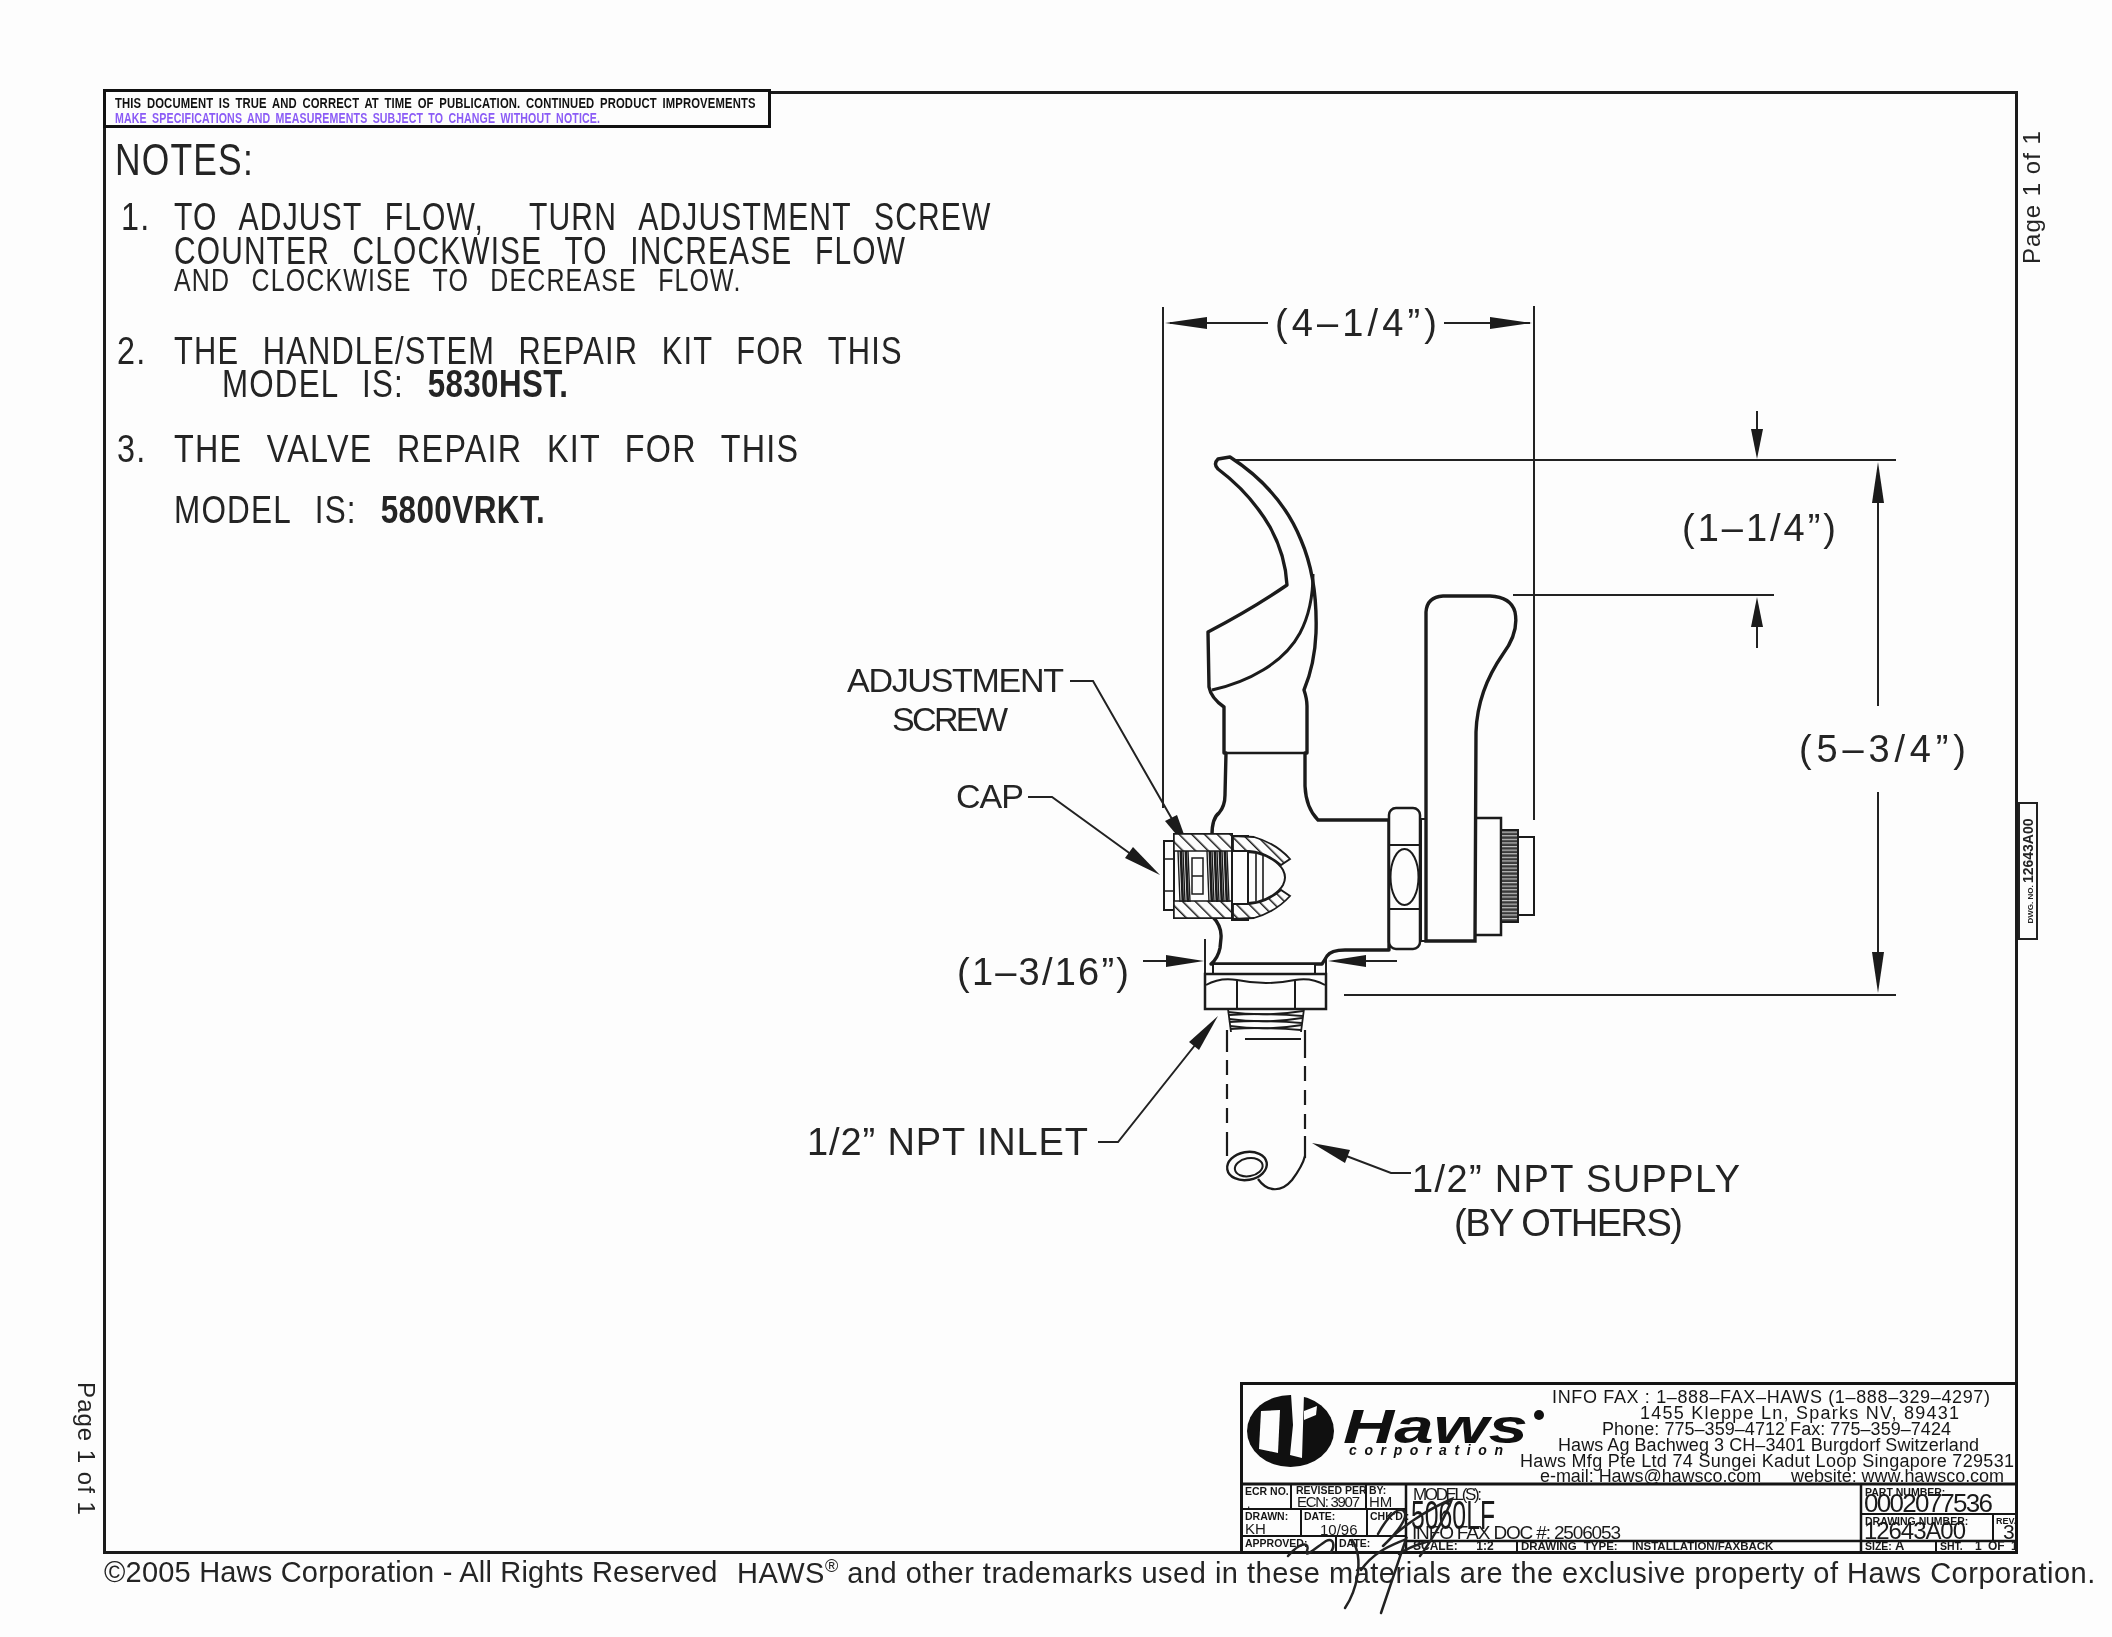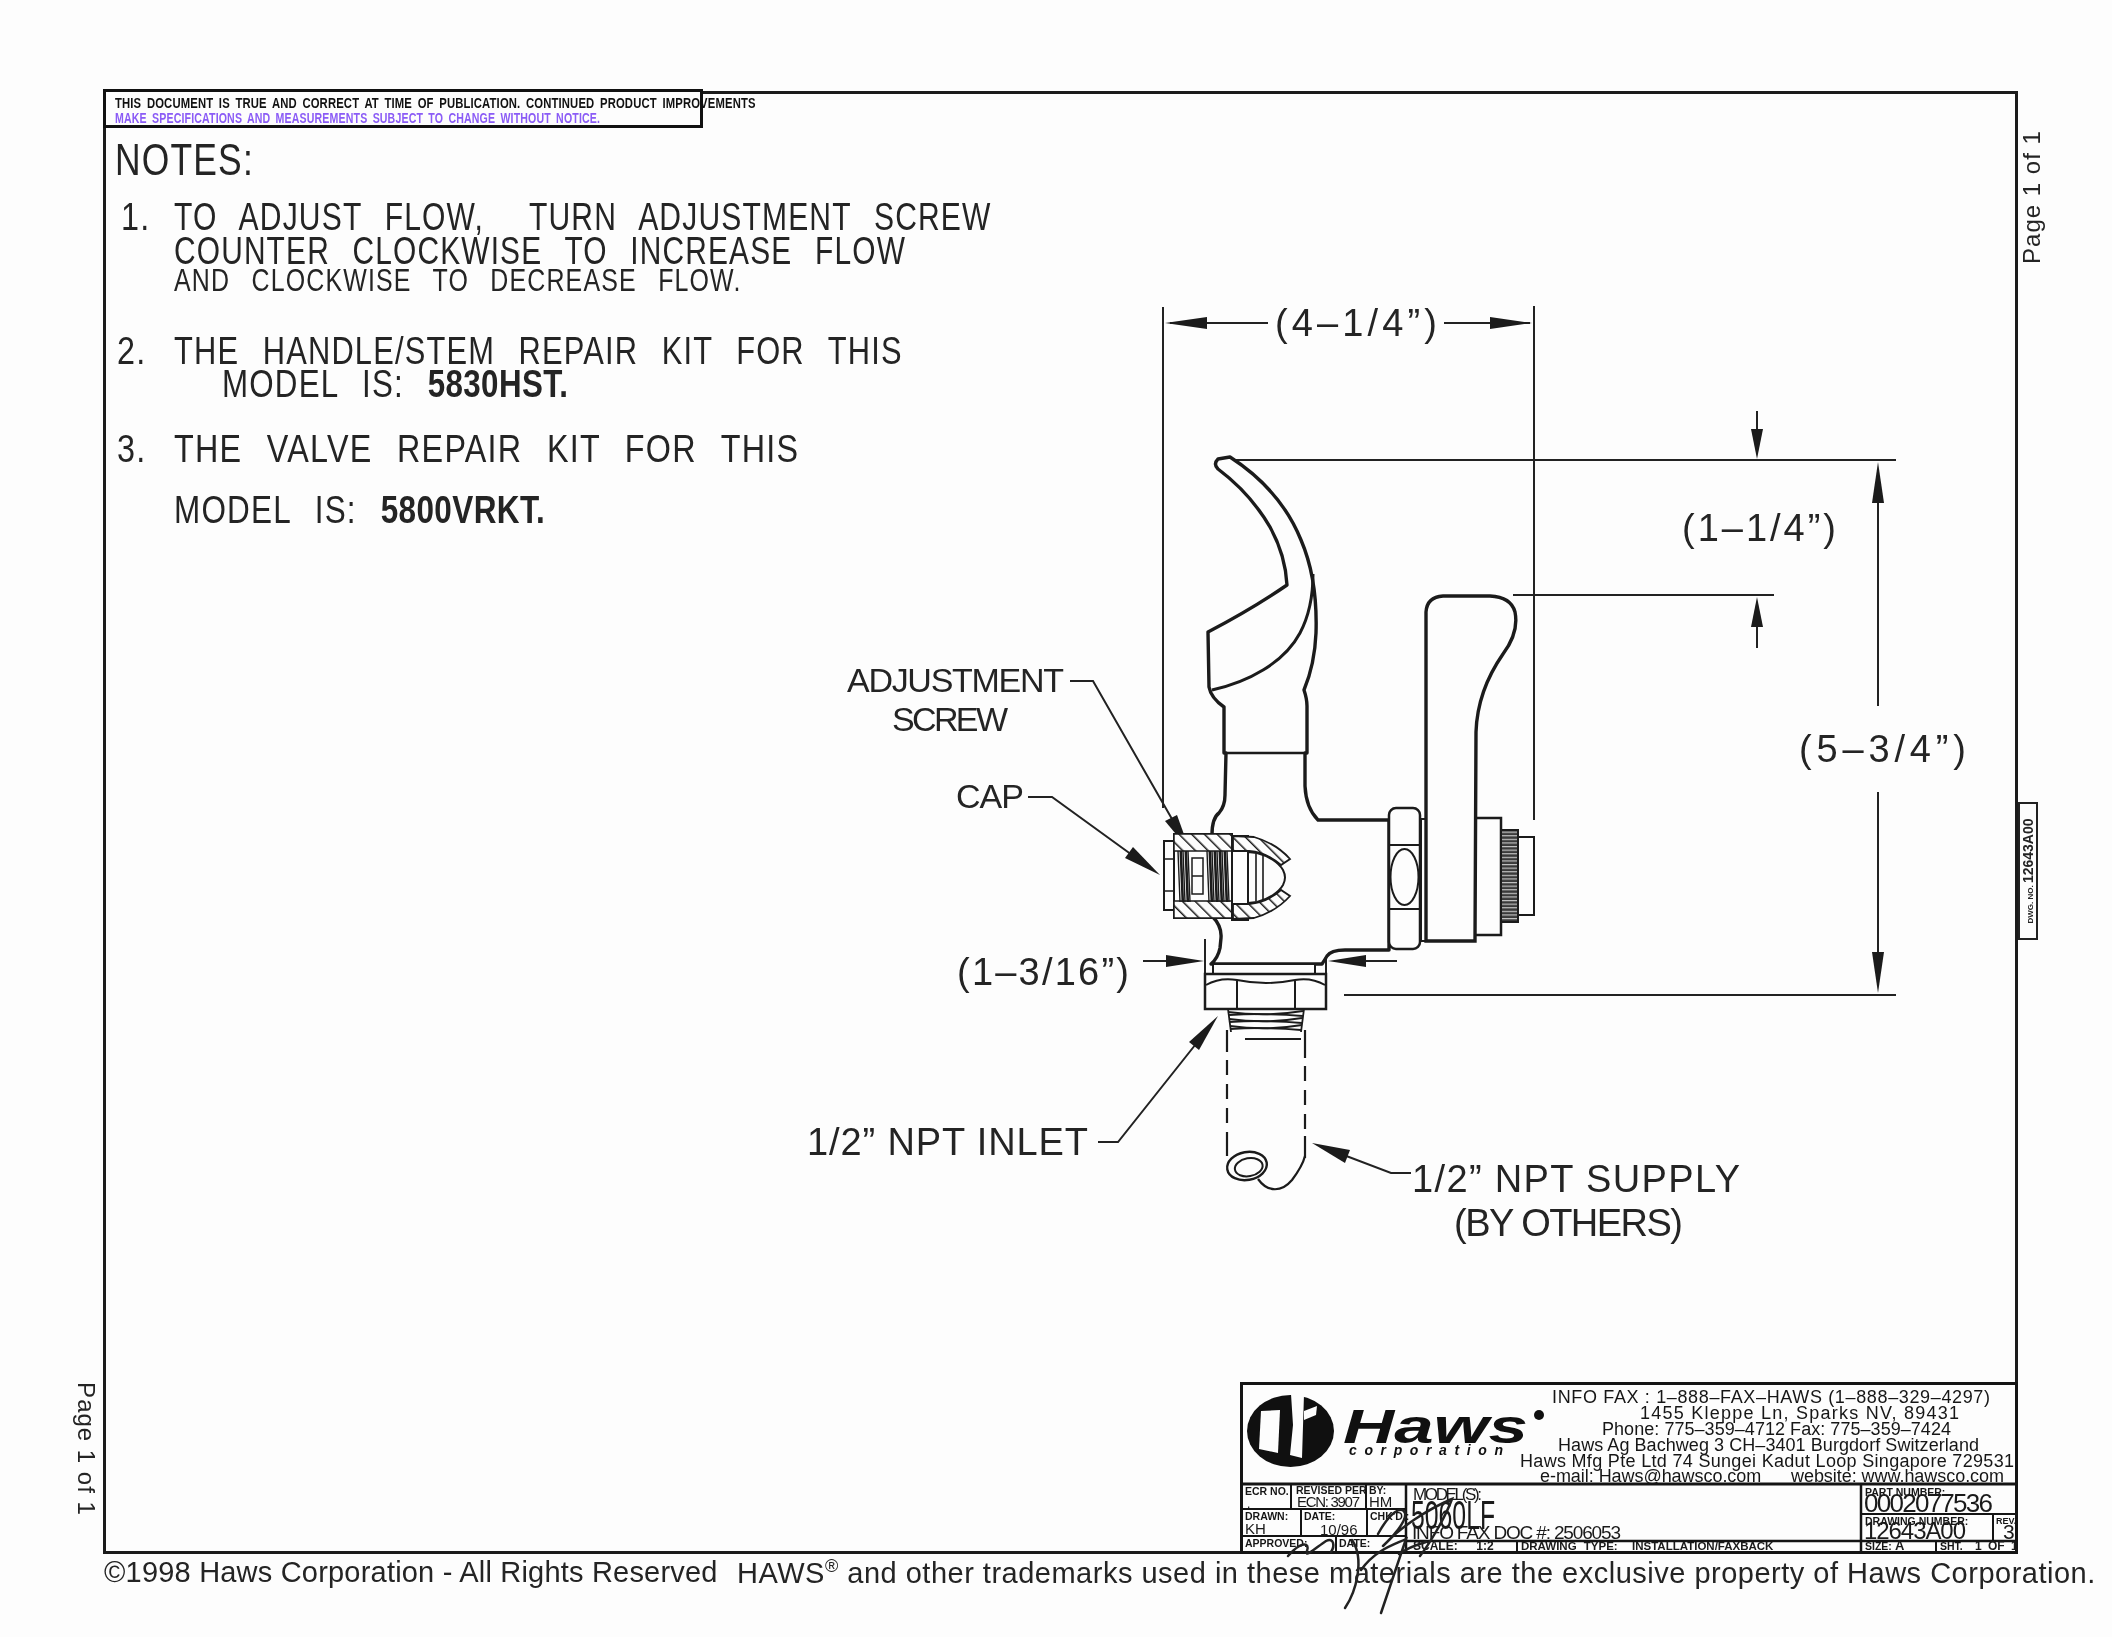--- a/index.html
+++ b/index.html
@@ -7,21 +7,21 @@
         font-family:"Liberation Sans", sans-serif;color:#1d1d1d;}
   .abs{position:absolute;}
   .cad{font-family:"Liberation Sans", sans-serif;color:#242424;white-space:pre;}
 </style>
 </head>
 <body>
 <div id="page">
 
   <div class="abs" style="left:103px;top:91px;width:1915px;height:1463px;border:3px solid #1b1b1b;box-sizing:border-box;"></div>
 
-  <div class="abs" style="left:103px;top:89px;width:600px;height:39px;border:3px solid #111;box-sizing:border-box;background:#fdfdfd;">
+  <div class="abs" style="left:103px;top:89px;width:668px;height:39px;border:3px solid #111;box-sizing:border-box;background:#fdfdfd;">
     <div class="abs" style="left:9px;top:3px;font-size:14.5px;font-weight:bold;letter-spacing:0.2px;word-spacing:3px;color:#111;white-space:pre;"><span style="display:inline-block;transform:scaleX(0.777);transform-origin:0 0;">THIS DOCUMENT IS TRUE AND CORRECT AT TIME OF PUBLICATION. CONTINUED PRODUCT IMPROVEMENTS</span></div>
     <div class="abs" style="left:9px;top:18px;font-size:14.5px;font-weight:bold;letter-spacing:0.2px;word-spacing:3px;color:#8b5cf6;white-space:pre;"><span style="display:inline-block;transform:scaleX(0.73);transform-origin:0 0;">MAKE SPECIFICATIONS AND MEASUREMENTS SUBJECT TO CHANGE WITHOUT NOTICE.</span></div>
   </div>
 
   <div class="abs cad" style="left:115px;top:134px;font-size:45px;letter-spacing:1.5px;word-spacing:17px;"><span style="display:inline-block;transform:scaleX(0.787);transform-origin:0 0;">NOTES:</span></div>
   <div class="abs cad" style="left:121px;top:195px;font-size:38.5px;letter-spacing:1.5px;word-spacing:17px;"><span style="display:inline-block;transform:scaleX(0.84);transform-origin:0 0;">1.</span></div>
   <div class="abs cad" style="left:174px;top:229px;font-size:38.5px;letter-spacing:1.5px;word-spacing:17px;"><span style="display:inline-block;transform:scaleX(0.776);transform-origin:0 0;">COUNTER CLOCKWISE TO INCREASE FLOW</span></div>
   <div class="abs cad" style="left:174px;top:195px;font-size:38.5px;letter-spacing:1.5px;word-spacing:17px;"><span style="display:inline-block;transform:scaleX(0.78);transform-origin:0 0;">TO ADJUST FLOW,  TURN ADJUSTMENT SCREW</span></div>
   <div class="abs cad" style="left:174px;top:262px;font-size:32px;letter-spacing:1.5px;word-spacing:17px;"><span style="display:inline-block;transform:scaleX(0.779);transform-origin:0 0;">AND CLOCKWISE TO DECREASE FLOW.</span></div>
   <div class="abs cad" style="left:117px;top:329px;font-size:38.5px;letter-spacing:1.5px;word-spacing:17px;"><span style="display:inline-block;transform:scaleX(0.84);transform-origin:0 0;">2.</span></div>
@@ -271,16 +271,16 @@
       <path d="M138,152 C150,130 162,123 165,131 C167,139 152,156 143,164 M146,161 C160,146 186,128 212,117 C205,136 190,161 180,174"></path>
     </g>
   </svg>
 
   <div class="abs cad" style="left:2032px;top:197px;transform:translate(-50%,-50%) rotate(-90deg);font-size:24px;letter-spacing:1px;">Page 1 of 1</div>
   <div class="abs cad" style="left:86px;top:1449px;transform:translate(-50%,-50%) rotate(90deg);font-size:24px;letter-spacing:1px;">Page 1 of 1</div>
 
   <div class="abs" style="left:2018px;top:802px;width:20px;height:138px;border:2px solid #222;box-sizing:border-box;background:#fdfdfd;"></div>
   <div class="abs cad" style="left:2028px;top:871px;transform:translate(-50%,-50%) rotate(-90deg);font-size:14px;font-weight:bold;white-space:nowrap;"><span style="font-size:8px;">DWG. NO. </span>12643A00</div>
 
-  <div class="abs cad" style="left:104px;top:1556px;font-size:29px;letter-spacing:0.2px;">©1998 Haws Corporation - All Rights Reserved</div>
+  <div class="abs cad" style="left:104px;top:1556px;font-size:29px;letter-spacing:0.2px;">©2005 Haws Corporation - All Rights Reserved</div>
   <div class="abs cad" style="left:737px;top:1556px;font-size:29px;letter-spacing:0.5px;">HAWS<sup style="font-size:18px;">®</sup> and other trademarks used in these materials are the exclusive property of Haws Corporation.</div>
 
 </div>
 
 </body></html>

